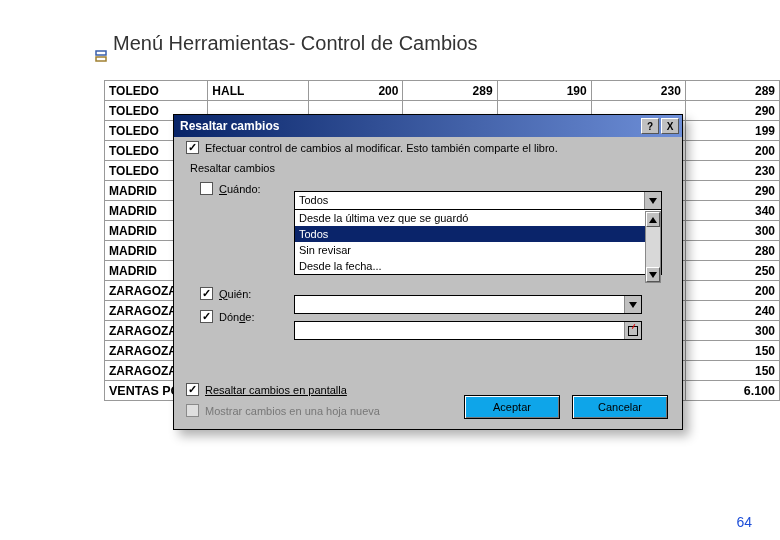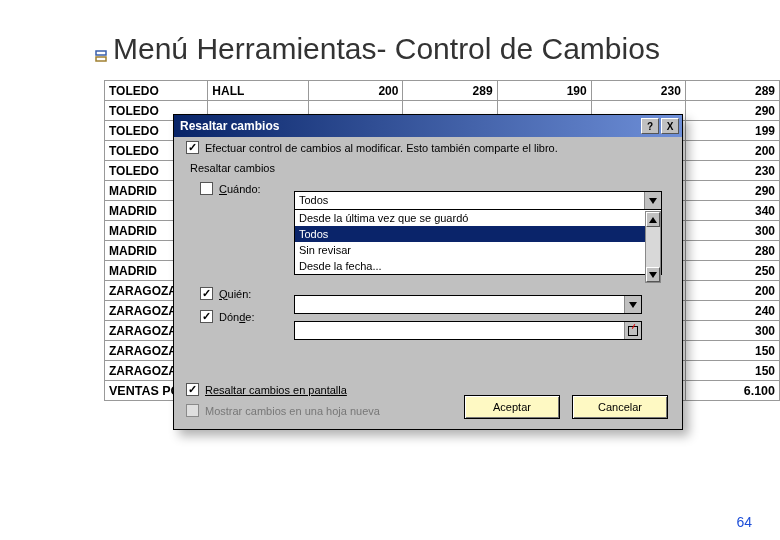--- a/index.html
+++ b/index.html
@@ -1,20 +1,20 @@
 <!DOCTYPE html>
 <html><head>
 <meta charset="utf-8">
 <style>
 * { box-sizing: border-box; margin: 0; padding: 0; }
 body { font-family: Arial, sans-serif; width: 780px; height: 540px; background: #fff; position: relative; }
 .slide { width: 780px; height: 540px; position: relative; }
 .bullet { position: absolute; left: 95px; top: 48px; width: 12px; height: 12px; }
 .bullet svg rect { fill: none; }
-.title { position: absolute; left: 113px; top: 32px; font-size: 30px; color: #333; font-weight: normal; }
+.title { position: absolute; left: 113px; top: 32px; font-size: 20px; color: #333; font-weight: normal; }
 .spreadsheet { position: absolute; left: 104px; top: 80px; width: 676px; border-collapse: collapse; }
 .spreadsheet td { border: 1px solid #999; padding: 2px 4px; font-size: 12px; font-weight: bold; height: 20px; white-space: nowrap; }
 .spreadsheet td.city { width: 90px; }
 .spreadsheet td.label { width: 88px; }
 .spreadsheet td.num { text-align: right; width: 82px; }
 .spreadsheet tr.total td { font-family: Verdana, sans-serif; font-weight: bold; font-size: 12.5px; }
 .dialog { position: absolute; left: 173px; top: 114px; width: 510px; height: 316px; background: #c0c0c0; border: 1px solid #000; box-shadow: 6px 6px 10px rgba(0,0,0,0.3); }
 .titlebar { height: 22px; background: linear-gradient(to right, #082468, #6e8fd8); display: flex; align-items: center; padding: 0 3px; }
 .titlebar-text { color: #fff; font-size: 12px; font-weight: bold; flex: 1; padding-left: 3px; }
 .titlebar-btn { width: 18px; height: 16px; background: #c0c0c0; border: 1px solid #fff; border-right-color: #555; border-bottom-color: #555; margin-left: 2px; font-size: 10px; font-weight: bold; display: flex; align-items: center; justify-content: center; cursor: pointer; }
@@ -35,21 +35,21 @@
 .dd-opt { padding: 2px 4px; font-size: 11px; cursor: pointer; }
 .dd-opt.sel { background: #0a246a; color: #fff; }
 .dd-scroll { position: absolute; right: 1px; top: 20px; width: 16px; height: 72px; background: #d8d8d8; border: 1px solid #888; display: flex; flex-direction: column; }
 .sbtn { height: 15px; background: #c0c0c0; border: 1px solid #fff; border-right-color: #555; border-bottom-color: #555; display:flex; align-items:center; justify-content:center; font-size:8px; cursor:pointer;}
 .sbtn.dn { margin-top: auto; }
 .quien-box, .donde-box { position: absolute; left: 120px; width: 348px; height: 19px; border: 1px solid #000; background: #fff; display:flex; }
 .quien-box { top: 180px; }
 .donde-box { top: 206px; }
 .mini-btn { width: 17px; background: #c0c0c0; border-left: 1px solid #888; margin-left:auto; cursor:pointer; display:flex; align-items:center; justify-content:center;}
 .btnbar { position: absolute; left: 0; right: 0; bottom: 10px; display: flex; justify-content: flex-end; gap: 12px; padding-right: 14px; }
-.winbtn { width: 96px; height: 24px; background: #fef9c3; border: 1px solid #000; box-shadow: inset 1px 1px 0 #fff, inset -1px -1px 0 #777; font-size: 11px; cursor: pointer; }
+.winbtn { width: 96px; height: 24px; background: #0ea5e9; border: 1px solid #000; box-shadow: inset 1px 1px 0 #fff, inset -1px -1px 0 #777; font-size: 11px; cursor: pointer; }
 .pagenum { position: absolute; right: 28px; bottom: 10px; font-size: 14px; color: #1d4ed8; }
 .tri { width:0; height:0; border-left:4px solid transparent; border-right:4px solid transparent; border-top:6px solid #000;}
 .triup { border-top:none; border-bottom:6px solid #000;}
 .pick { width:10px; height:10px; border:1px solid #000; position:relative; }
 .pick::after { content:""; position:absolute; left:4px; top:-3px; width:1px; height:5px; background:#d00; transform:rotate(30deg);}
 </style>
 </head>
 <body>
 <div class="slide">
 

